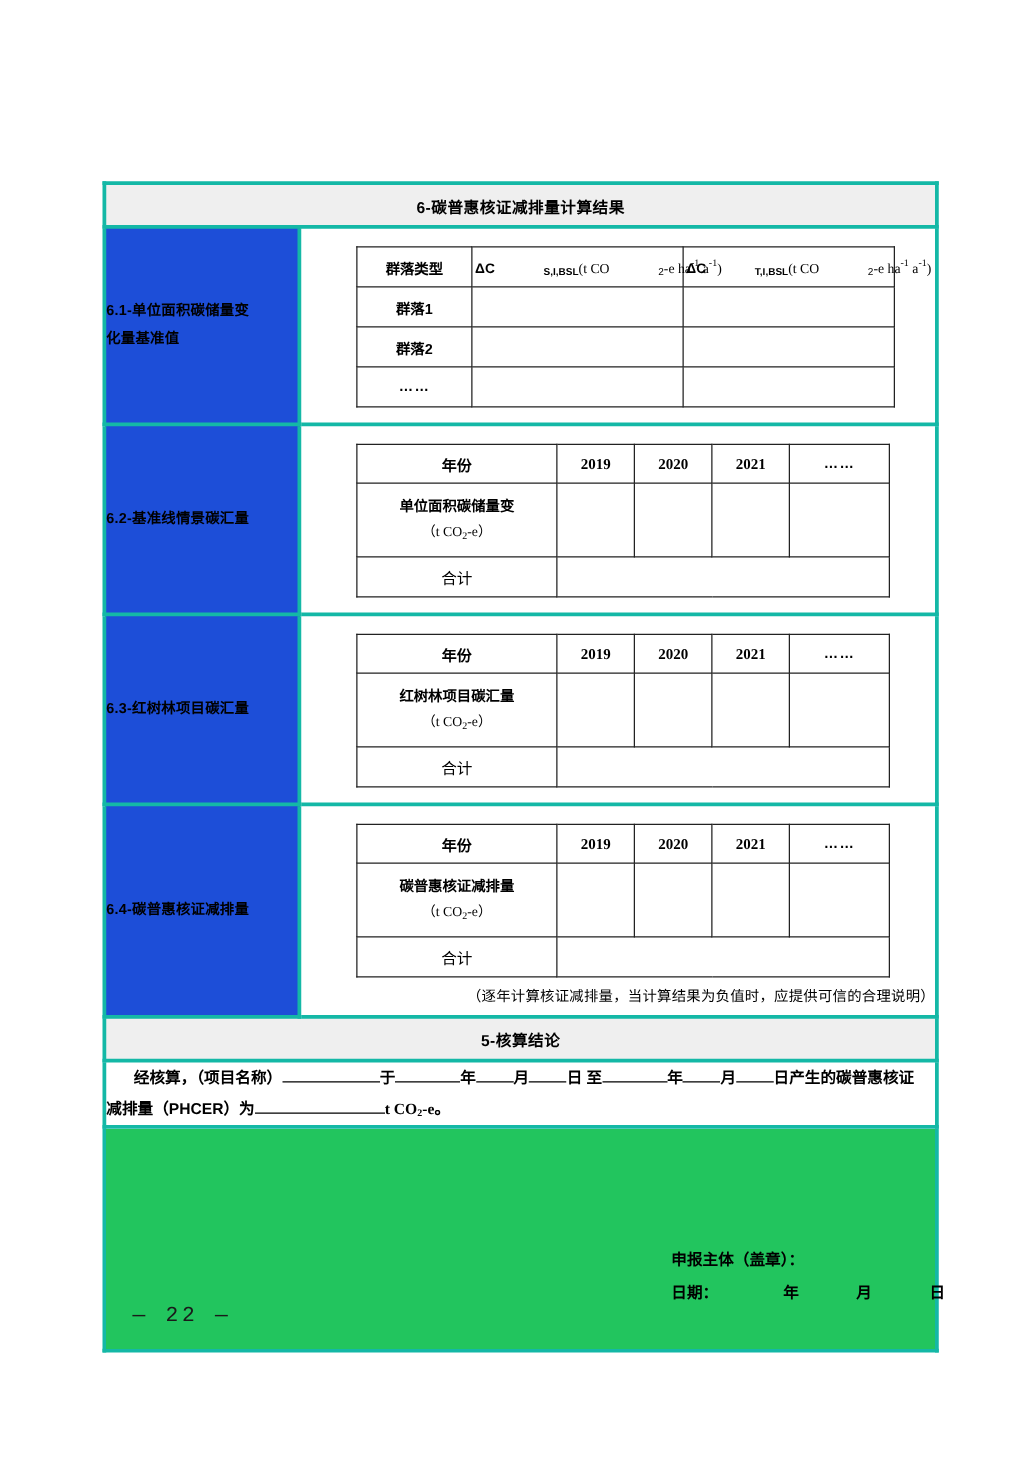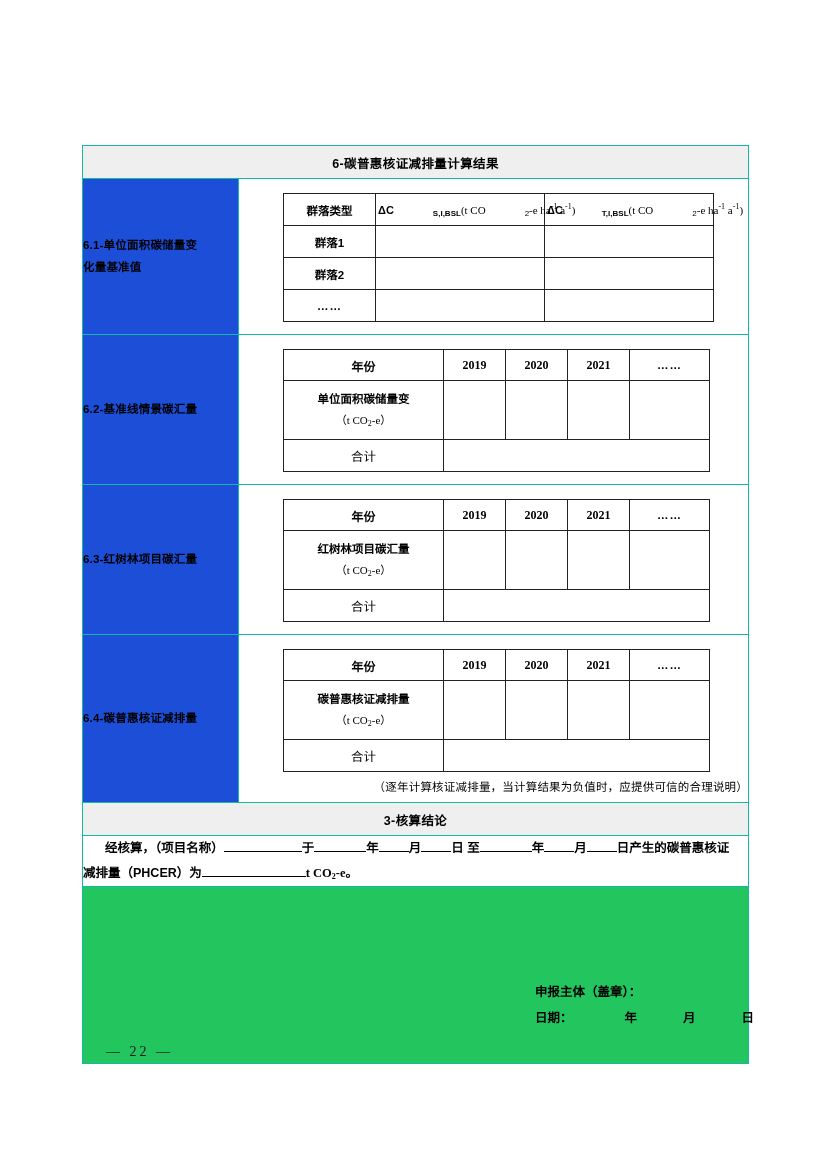--- a/index.html
+++ b/index.html
@@ -29,21 +29,21 @@
   .form-table {
     position: absolute;
     left: 82px;
     top: 145px;
     width: 666px;
     border-collapse: collapse;
     table-layout: fixed;
   }
   .form-table > tbody > tr > td,
   .form-table > tbody > tr > th {
-    border: 1px solid #14b8a6;
+    border: 3px solid #14b8a6;
     padding: 0;
     vertical-align: middle;
   }
 
   .section-head {
     background: #efefef;
     text-align: center;
     font-weight: bold;
     font-size: 12.5px;
     height: 32px;
@@ -203,22 +203,22 @@
   }
   .sign-block .row2 span { display: inline-block; }
   .sp-a { width: 52px; }
   .sp-b { width: 46px; }
 
   
   .page-number {
     position: absolute;
     left: 106px;
     top: 1044px;
-    font-size: 14px;
-    font-family: Liberation Serif, serif;
+    font-size: 17px;
+    font-family: Liberation Mono, monospace;
     letter-spacing: 3px;
     color: #1a1a1a;
   }
 </style>
 </head>
 <body>
 
 <div class="page">
 
   <table class="form-table">
@@ -391,21 +391,21 @@
                   <td class="blank" colspan="4"></td>
                 </tr>
               </tbody>
             </table>
           </div>
           <div class="note-line">（逐年计算核证减排量，当计算结果为负值时，应提供可信的合理说明）</div>
         </td>
       </tr>
 
       <tr>
-        <td class="section-head" colspan="2">3-核算结论</td>
+        <td class="section-head" colspan="2">5-核算结论</td>
       </tr>
 
       <tr>
         <td class="conclusion-cell" colspan="2">
           <span style="display:inline-block;width:22px"></span><span>经核算，（项目名称）</span><span class="u u-long"></span><span>于</span><span class="u u-mid"></span><span>年</span><span class="u u-short"></span><span>月</span><span class="u u-short"></span><span>日 至</span><span class="u u-mid"></span><span>年</span><span class="u u-short"></span><span>月</span><span class="u u-short"></span><span>日产生的碳普惠核证</span><br><span>减排量（PHCER）为</span><span class="u u-phcer"></span><span class="serif-inline">t CO<span class="sub2">2</span>-e。</span>
         </td>
       </tr>
 
       <tr>
         <td class="sign-cell" colspan="2">

